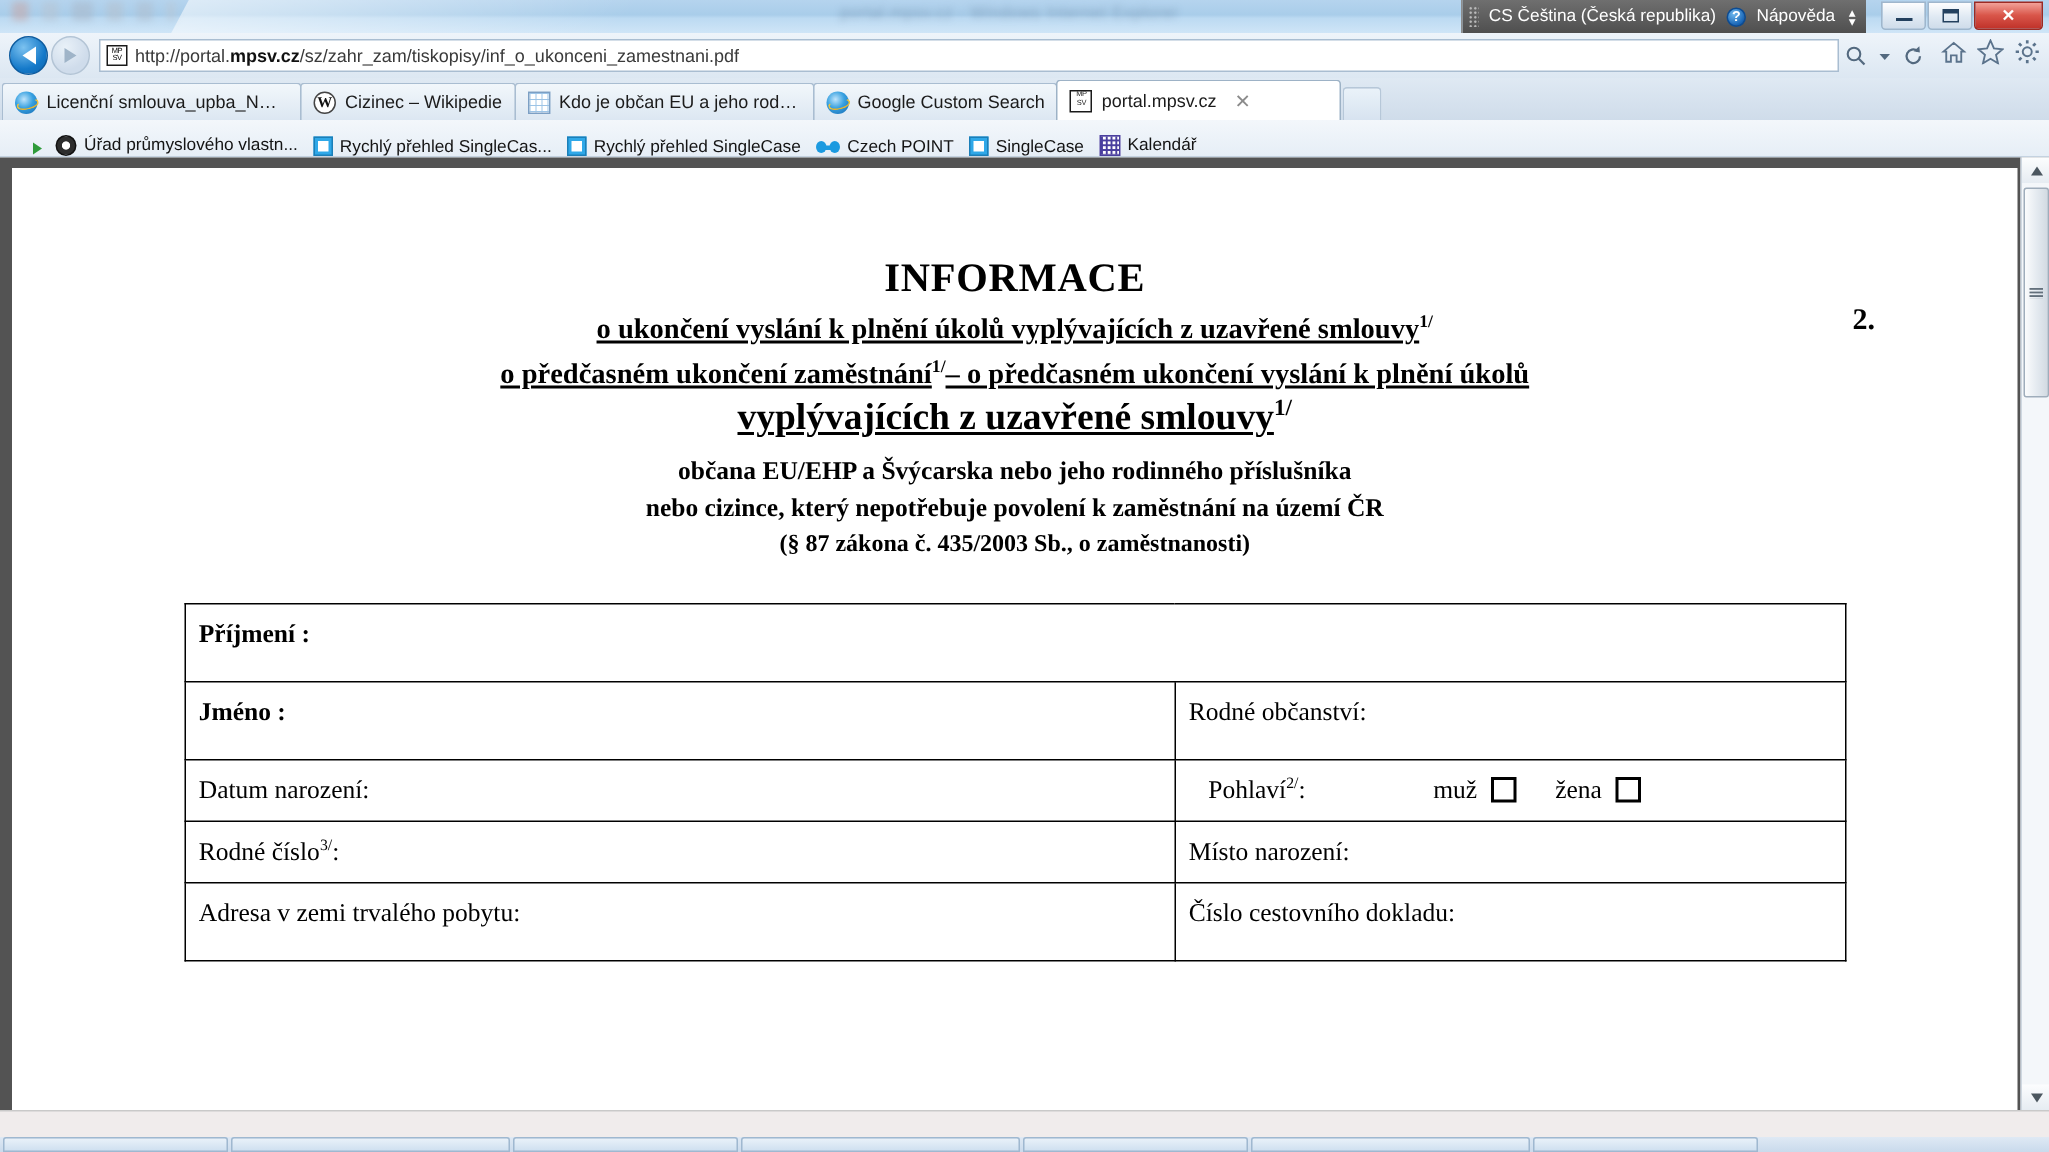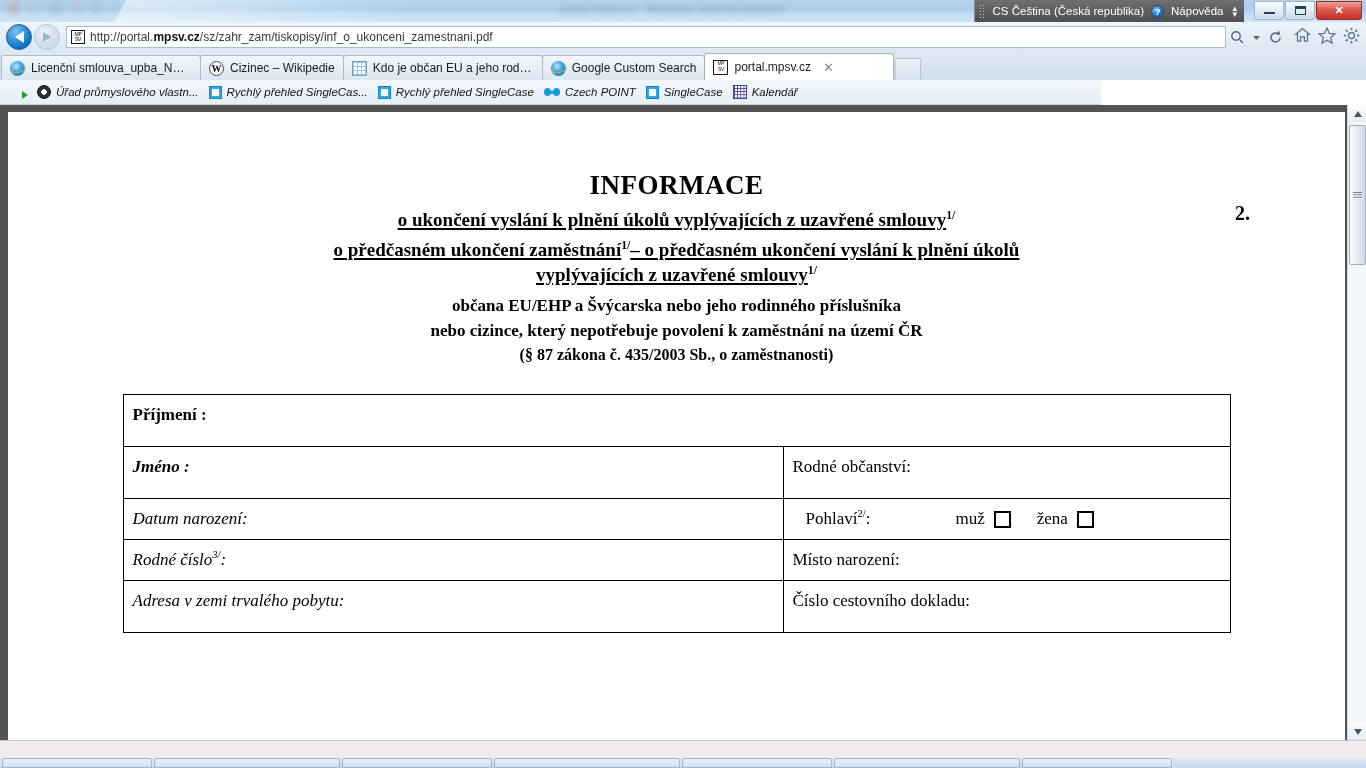--- a/index.html
+++ b/index.html
@@ -150,25 +150,25 @@
     background-image: linear-gradient(#9dc4e6 1px, transparent 1px), linear-gradient(90deg,#9dc4e6 1px, transparent 1px);
     background-size: 4px 4px;
   }
   .fv-mpsv {
     border: 1px solid #1a1a1a; background: #fff; font-size: 5px; line-height: 5.6px;
     text-align: center; letter-spacing: -.3px; overflow: hidden; padding-top: .5px;
   }
 
   
   .bookmarks {
-    position: absolute; left: 0; top: 80px; width: 1101px; height: 25px;
+    position: absolute; left: 0; top: 80px; width: 1366px; height: 25px;
     background: linear-gradient(180deg,#f3f7fb,#e6eef6);
     border-bottom: 1px solid #c4d2e0;
-    display: flex; align-items: center; gap: 10px; padding: 0 7px;
-    font-size: 11.5px; color: #141414; white-space: nowrap; font-style: italic;
+    display: flex; align-items: flex-end; gap: 10px; padding: 0 7px;
+    font-size: 11.5px; color: #141414; white-space: nowrap;
   }
   .bm { display: flex; align-items: center; gap: 5px; }
   .bm-star {
     width: 15px; height: 15px;
     clip-path: polygon(50% 0%,61% 35%,98% 35%,68% 57%,79% 91%,50% 70%,21% 91%,32% 57%,2% 35%,39% 35%);
     background: linear-gradient(180deg,#ffd95e,#f2b01e);
   }
   .bm-star-wrap { position: relative; width: 20px; height: 16px; }
   .bm-star-arrow {
     position: absolute; right: -1px; bottom: 1px; width: 0; height: 0;
@@ -209,40 +209,40 @@
 
   .doc { padding-top: 56px; }
   .doc-title {
     text-align: center; font-family: "Liberation Serif", serif;
     font-weight: bold; color: #000; line-height: 1.30;
   }
   .t-main { font-size: 27px; letter-spacing: .5px; }
   .t-l2 { font-size: 19px; margin-top: 5px; }
   .t-l3 { font-size: 19px; margin-top: 5px; }
   .t-l4 { font-size: 19px; margin-top: 5px; }
-  .t-l5 { font-size: 19px; margin-top: 1px; }
+  .t-l5 { font-size: 25px; margin-top: 1px; }
   .t-l6 { font-size: 17px; margin-top: 7px; }
   .t-l7 { font-size: 17px; margin-top: 3px; }
   .t-l8 { font-size: 16px; margin-top: 3px; }
   .u { text-decoration: underline; text-underline-offset: 2px; text-decoration-thickness: 1.6px; }
   sup { font-size: .62em; vertical-align: super; line-height: 0; }
 
   
   .form-table {
     width: 1108px; margin: 28px auto 0 auto;
     border-collapse: collapse;
     font-family: "Liberation Serif", serif;
   }
   .form-table td {
     border: 1.6px solid #000; padding: 10px 9px;
     font-size: 17px; color: #000; vertical-align: top;
   }
   .row-tall td { height: 52px; }
   .lbl-bold { font-weight: bold; font-size: 19px; }
-  .cell-left { width: 660px; font-style: italic; }
+  .cell-left { width: 660px; }
   .gender-line { display: flex; align-items: center; }
   .gender-line .g-lab { min-width: 150px; margin-left: 13px; }
   .cb {
     display: inline-block; width: 17px; height: 17px;
     border: 2.4px solid #000; background: #fff;
     vertical-align: -3px; margin: 0 26px 0 9px;
   }
   .cb.last { margin-right: 0; }
 
   

